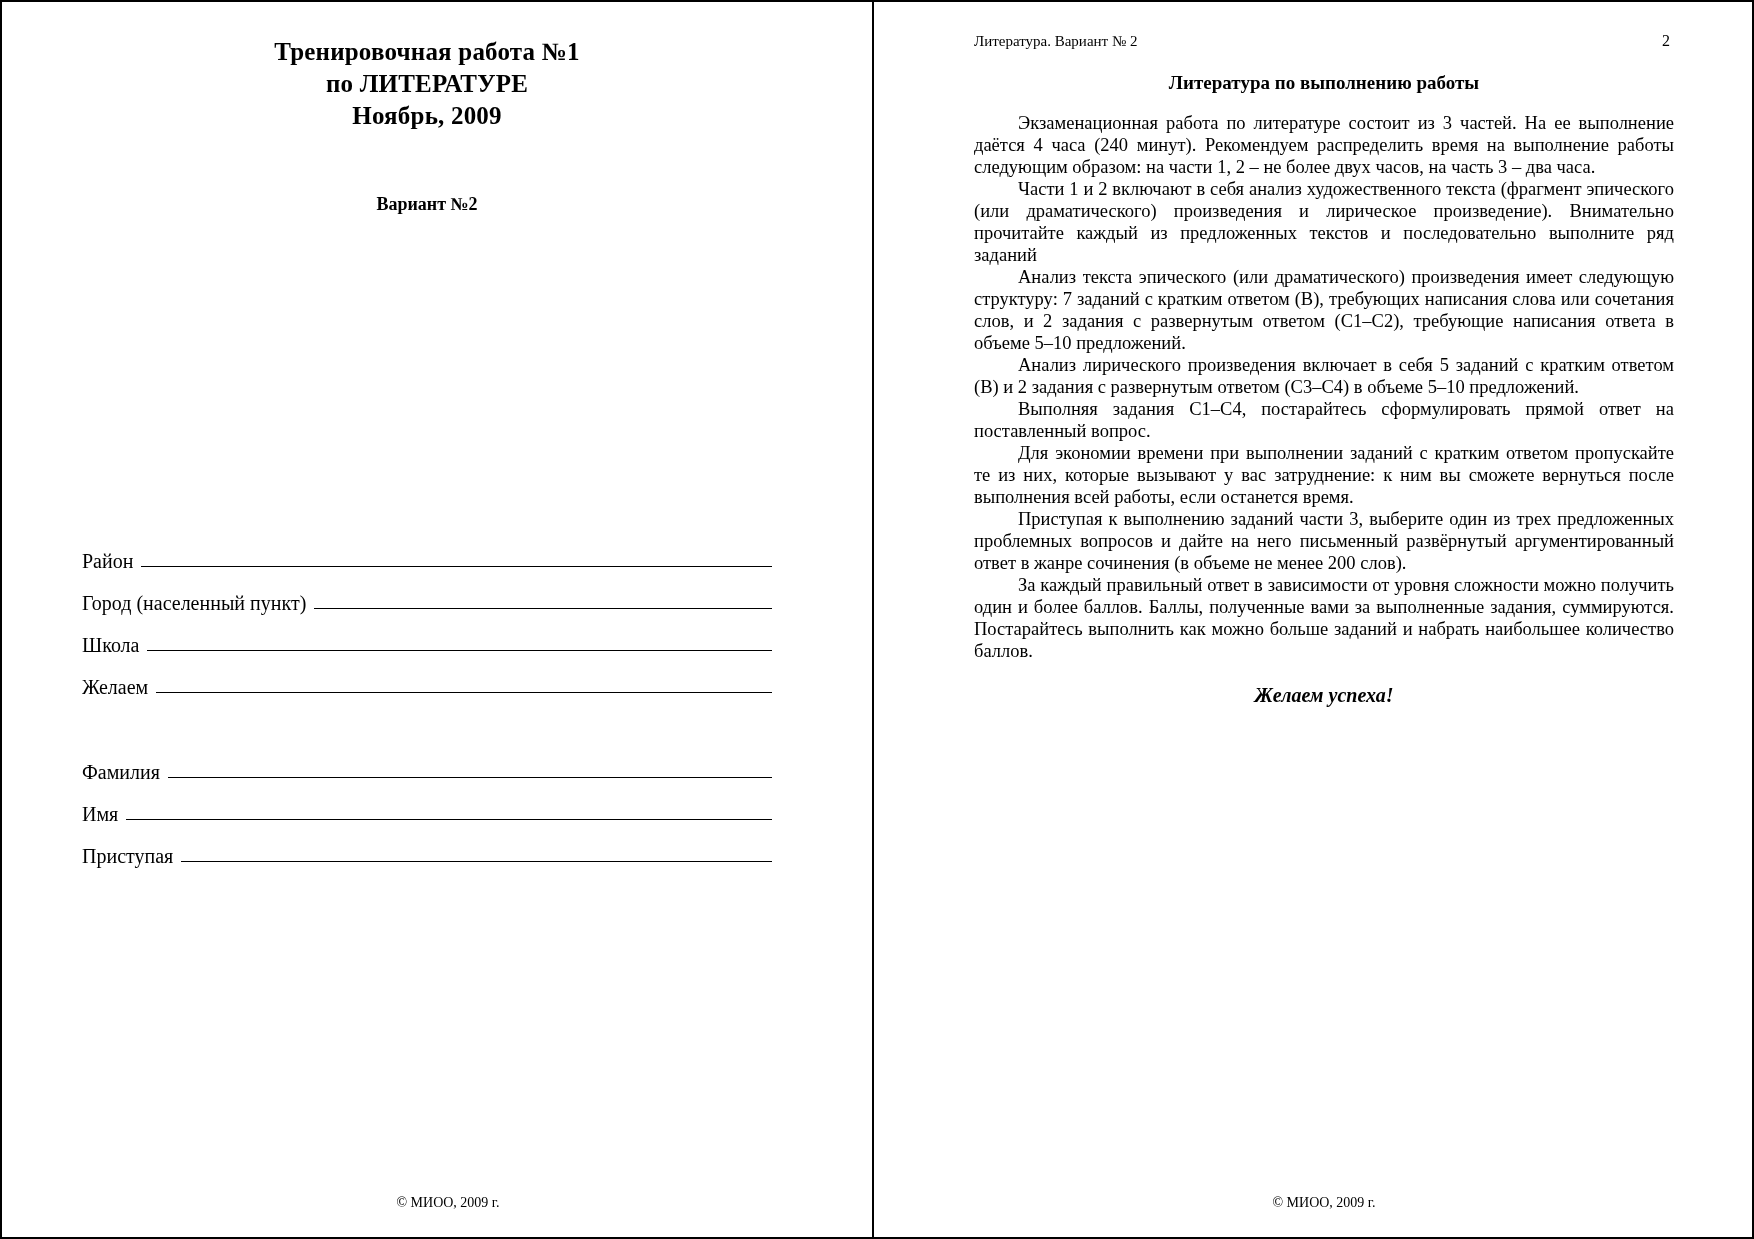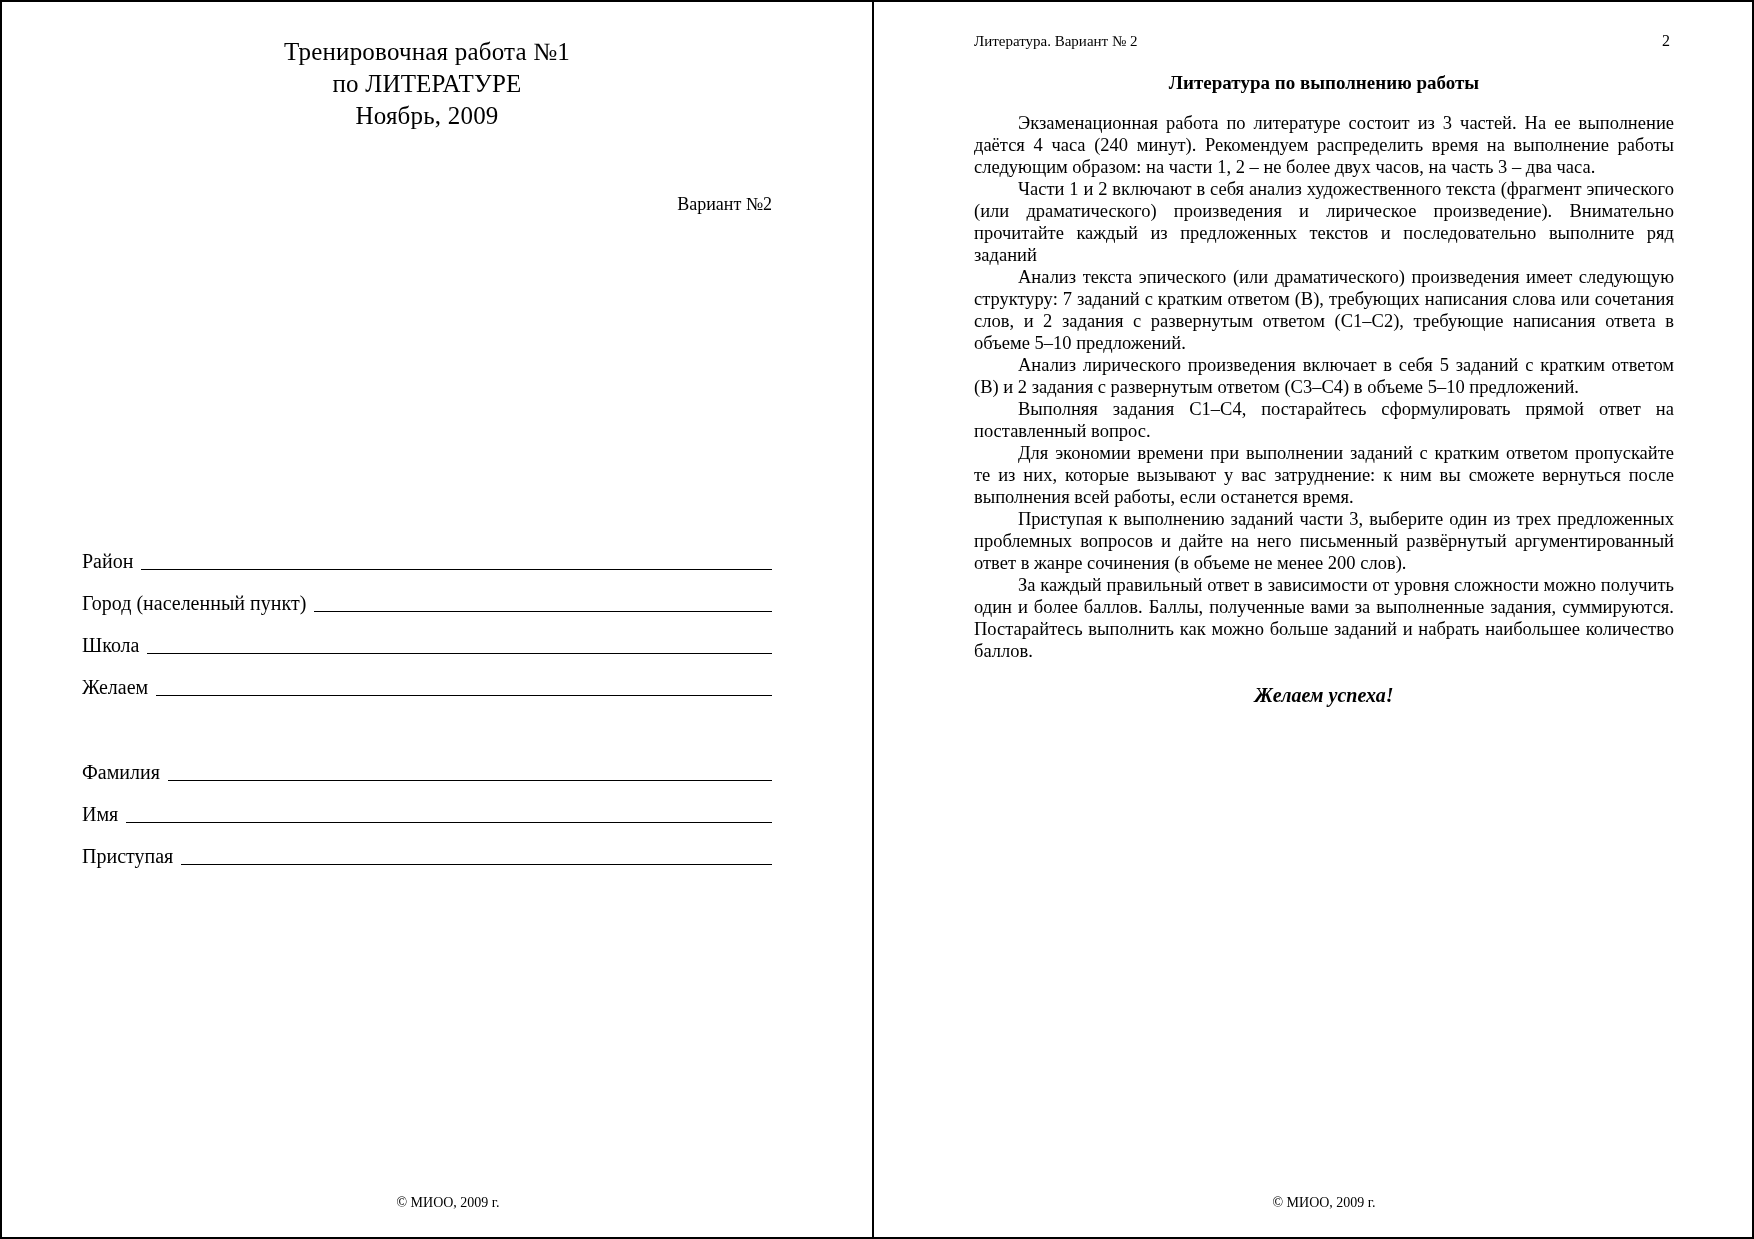--- a/index.html
+++ b/index.html
@@ -36,38 +36,38 @@
     width: 878px;
     padding: 30px 78px 0 100px;
   }
 
   
   .title-block {
     text-align: center;
     margin-top: 8px;
   }
   .title-line {
-    font-weight: normal;
+    font-weight: bold;
     font-size: 25px;
     line-height: 1.28;
     letter-spacing: .2px;
   }
   .variant {
-    text-align: right;
-    font-weight: normal;
+    text-align: center;
+    font-weight: bold;
     font-size: 18px;
     margin-top: 62px;
   }
 
   .fields {
     margin-top: 335px;
   }
   .field-row {
     display: flex;
-    align-items: center;
+    align-items: flex-start;
     font-size: 20px;
     margin-bottom: 19px;
   }
   .field-label {
     white-space: nowrap;
     padding-right: 8px;
   }
   .field-rule {
     flex: 1 1 auto;
     border-bottom: 1.6px solid #000;

